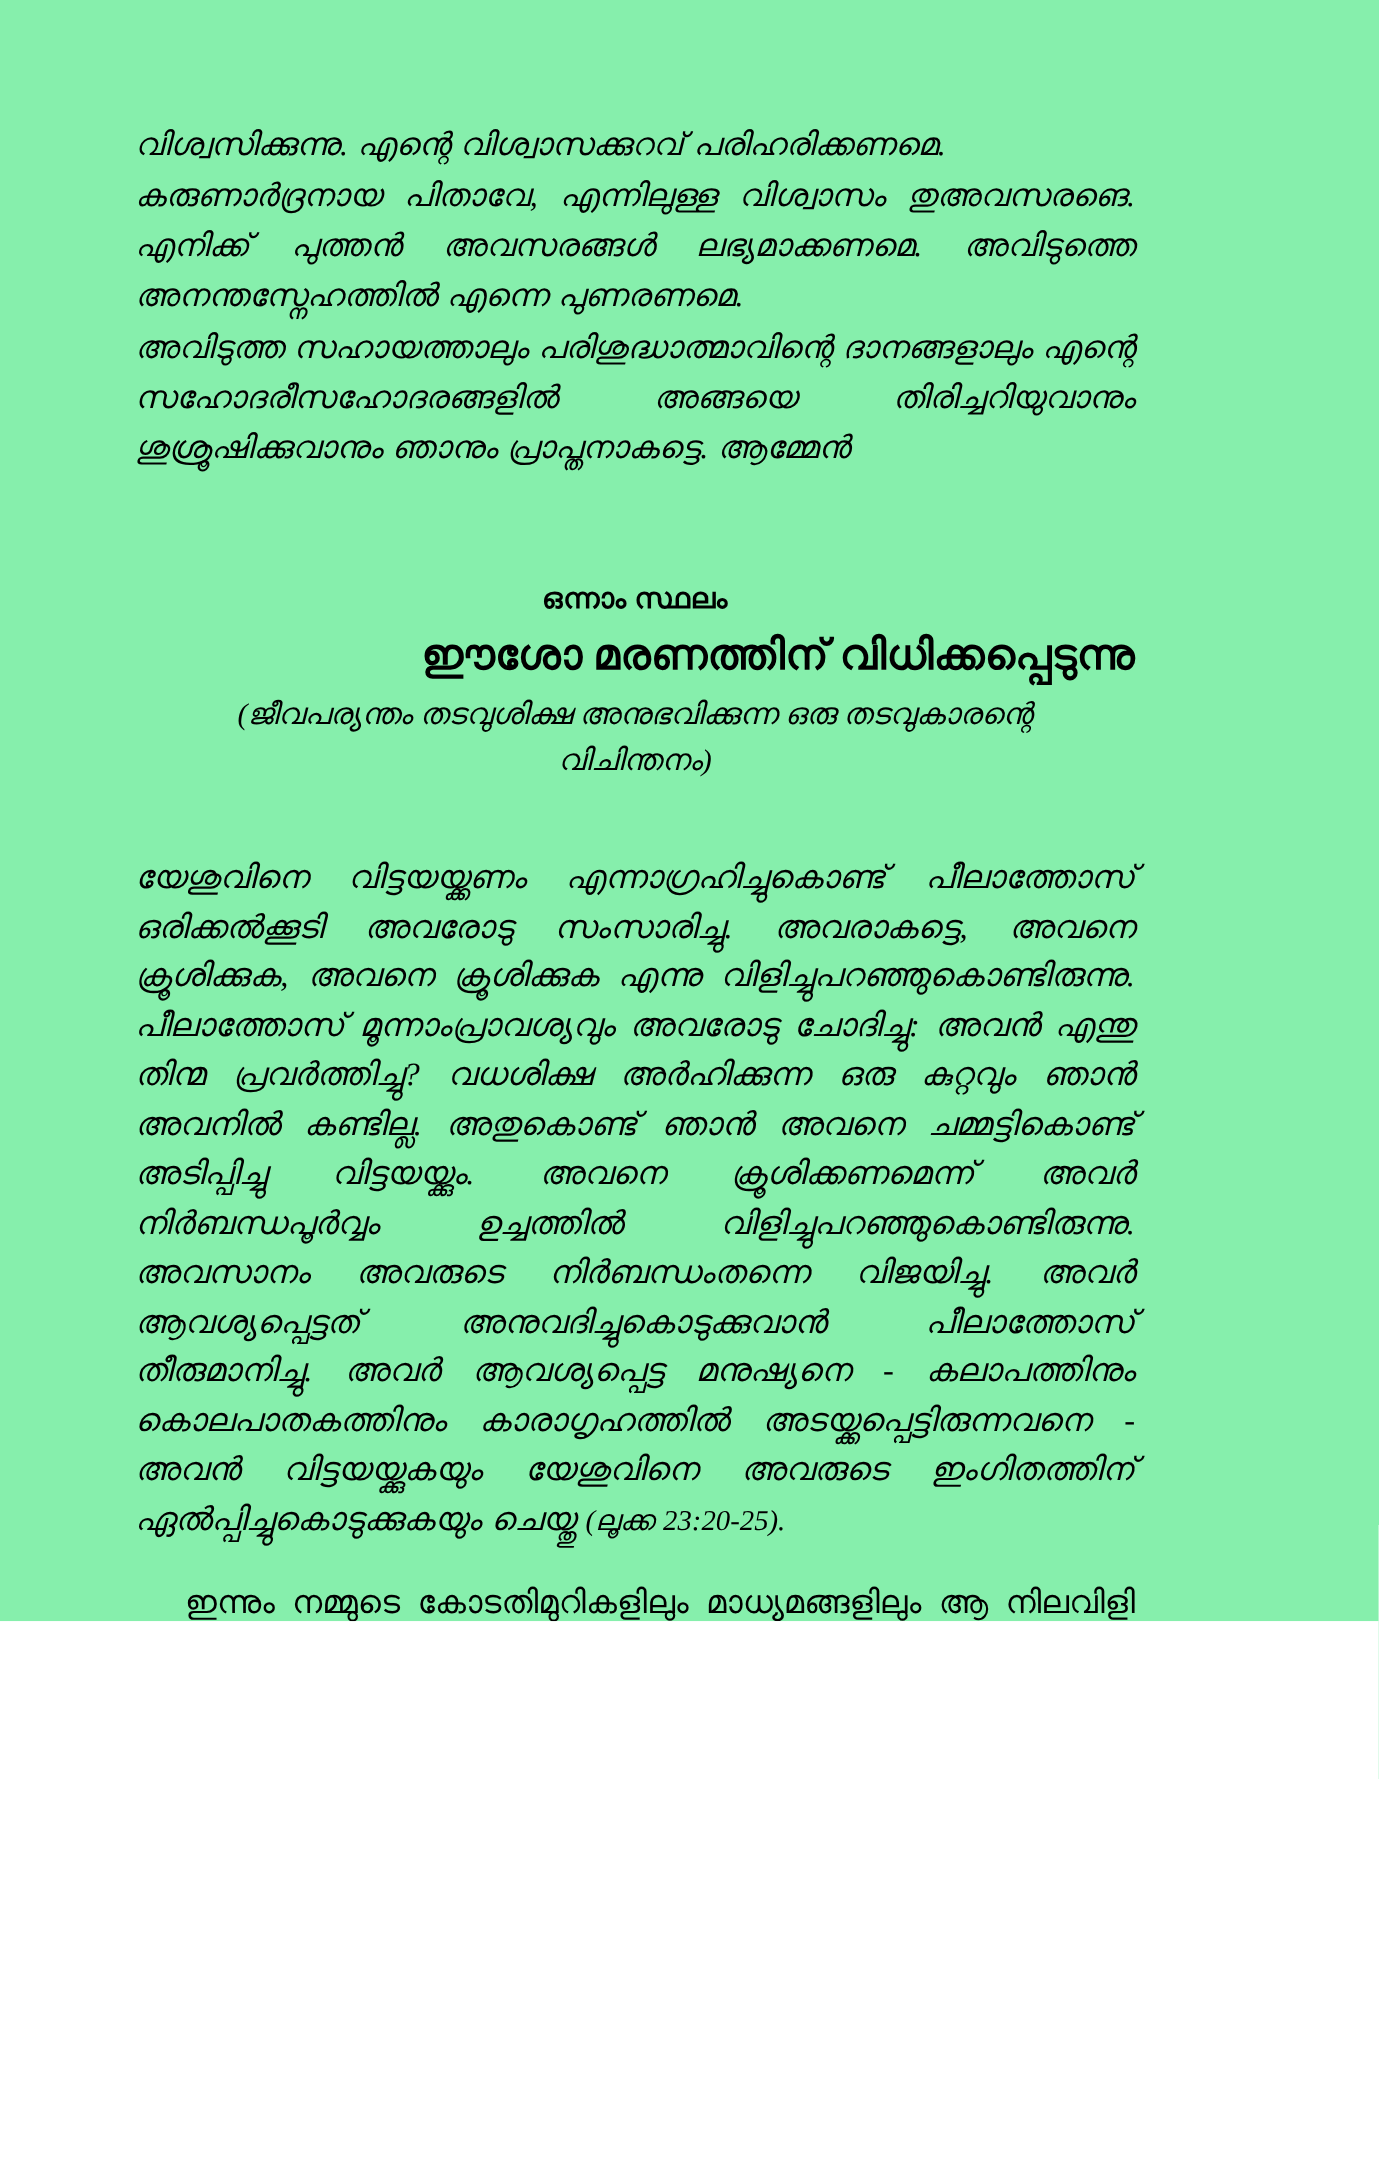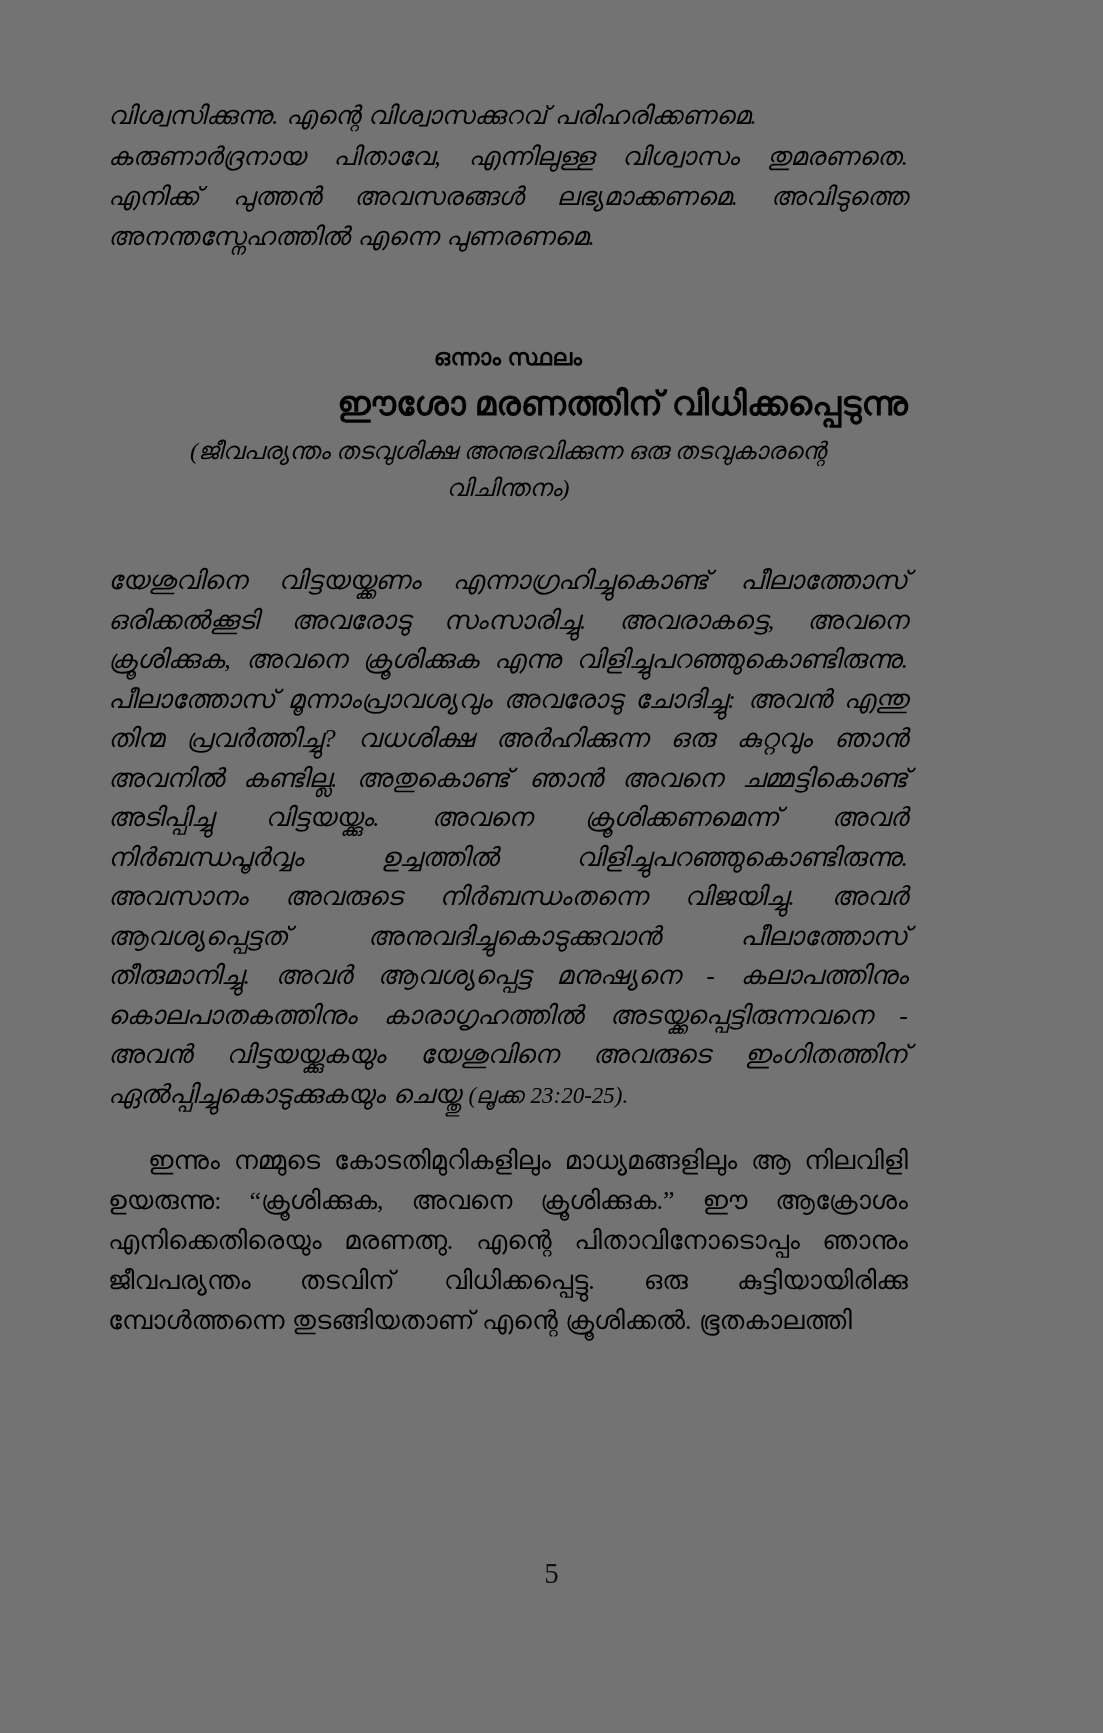--- a/index.html
+++ b/index.html
@@ -9,22 +9,22 @@
   }
 
   body {
     font-family: "Liberation Serif", "DejaVu Serif", serif;
     color: #000000;
   }
 
   .page {
     position: relative;
     width: 1103px;
-    height: 1733px;
-    background: #737373;
+    height: 1297px;
+    background: #86efac;
     box-sizing: border-box;
     overflow: hidden;
   }
 
   .content {
     position: absolute;
     left: 108px;
     top: 96px;
     width: 800px;
   }
@@ -147,21 +147,22 @@
 </style>
 </head>
 <body>
 
 <div class="page">
 
   <div class="content">
 
     <div class="prayer-block">
       <p class="para last-line-left">വിശ്വസിക്കുന്നു. എന്റെ വിശ്വാസക്കുറവ് പരിഹരിക്കണമെ.</p>
-      <p class="para last-line-left">കരുണാർദ്രനായ പിതാവേ, എന്നിലുള്ള വിശ്വാസം തുമരണതെ. എനിക്ക് പുത്തൻ അവസരങ്ങൾ ലഭ്യമാക്കണമെ. അവിടുത്തെ അനന്തസ്നേഹത്തിൽ എന്നെ പുണരണമെ.</p>
+      <p class="para last-line-left">കരുണാർദ്രനായ പിതാവേ, എന്നിലുള്ള വിശ്വാസം തുഅവസരങെ. എനിക്ക് പുത്തൻ അവസരങ്ങൾ ലഭ്യമാക്കണമെ. അവിടുത്തെ അനന്തസ്നേഹത്തിൽ എന്നെ പുണരണമെ.</p>
+      <p class="para last-line-left">അവിടുത്ത സഹായത്താലും പരിശുദ്ധാത്മാവിന്റെ ദാനങ്ങളാലും എന്റെ സഹോദരീസഹോദരങ്ങളിൽ അങ്ങയെ തിരിച്ചറിയുവാനും ശുശ്രൂഷിക്കുവാനും ഞാനും പ്രാപ്തനാകട്ടെ. ആമ്മേൻ</p>
     </div>
 
     <div class="heading-block">
       <div class="station-label">ഒന്നാം സ്ഥലം</div>
       <h1 class="station-title">ഈശോ മരണത്തിന് വിധിക്കപ്പെടുന്നു</h1>
       <div class="station-subtitle">
         <span class="sub-line">(ജീവപര്യന്തം തടവുശിക്ഷ അനുഭവിക്കുന്ന ഒരു തടവുകാരന്റെ</span>
         <span class="sub-line">വിചിന്തനം)</span>
       </div>
     </div>

